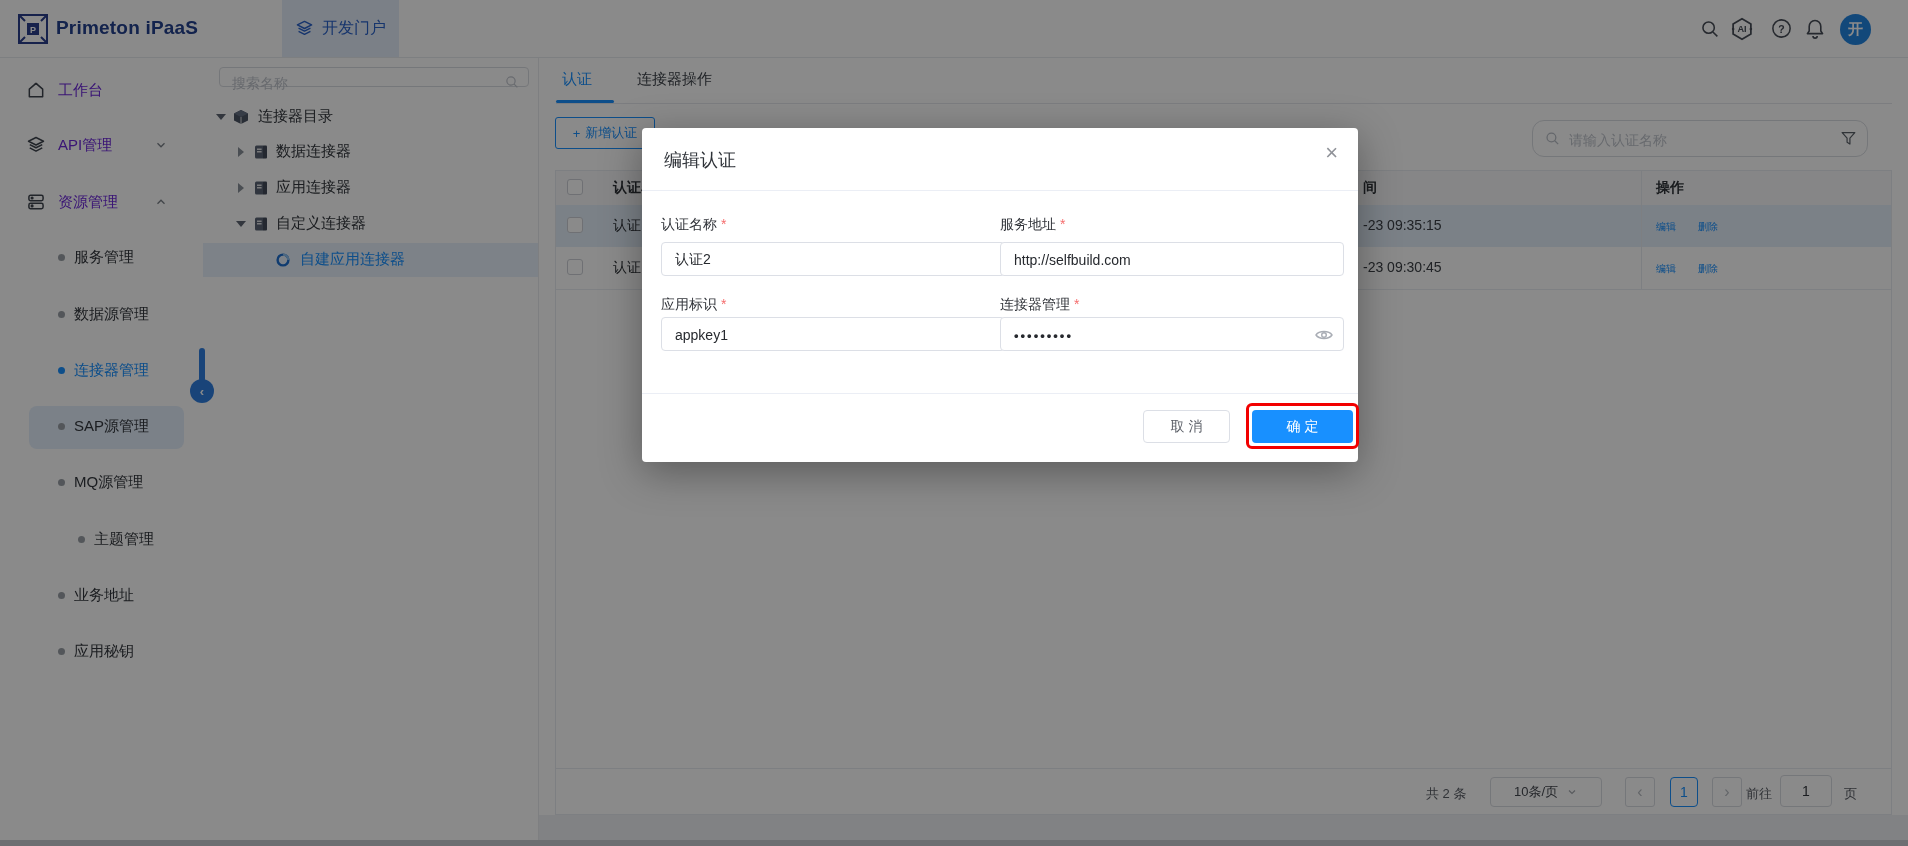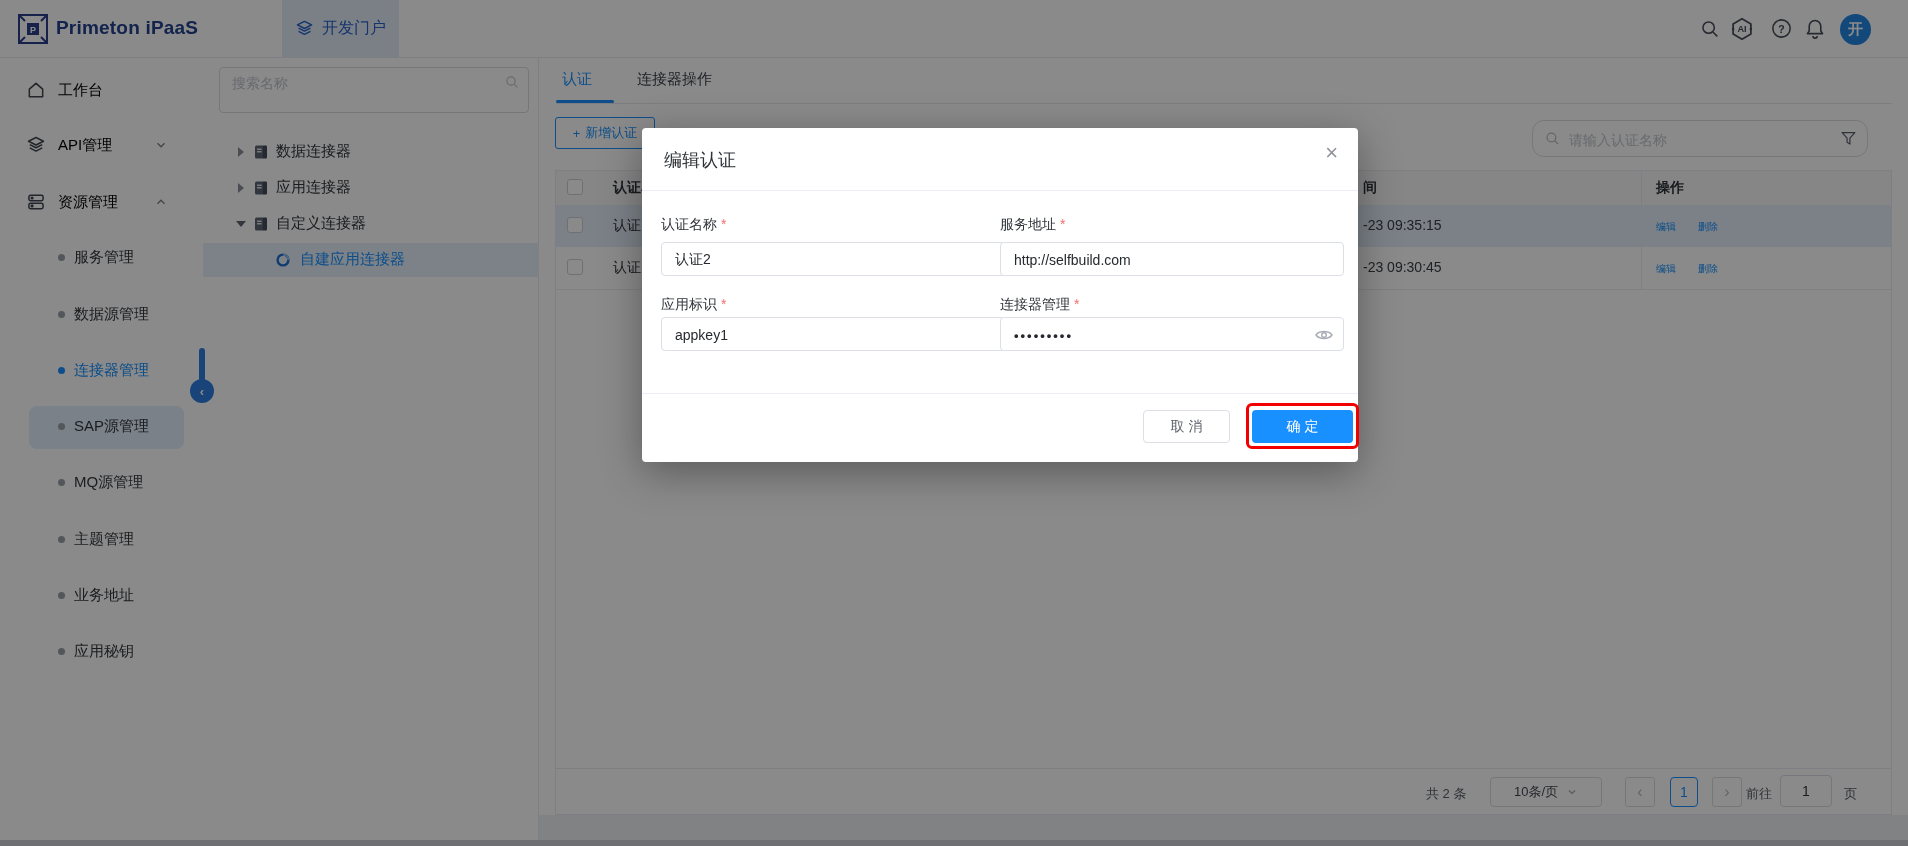--- a/index.html
+++ b/index.html
@@ -11,33 +11,33 @@
   .brand-name{position:absolute;left:56px;top:17px;font-size:19px;font-weight:bold;color:var(--brand-navy,#24418e);letter-spacing:.2px;}
   .portal-tab{position:absolute;left:282px;top:0;width:117px;height:57px;background:#e4edf9;display:flex;align-items:center;justify-content:center;gap:8px;cursor:pointer;}
   .portal-tab .lbl{font-size:16px;color:#2a62c9;}
   .tb-icon{position:absolute;top:0;width:26px;height:57px;display:flex;align-items:center;justify-content:center;color:#474d57;cursor:pointer;}
   .tb-search{left:1697px;} .tb-ai{left:1729px;} .tb-help{left:1768px;} .tb-bell{left:1802px;}
   .avatar{position:absolute;left:1840px;top:14px;width:31px;height:31px;border-radius:50%;background:#2285e2;color:#fff;font-size:15px;font-weight:bold;display:flex;align-items:center;justify-content:center;cursor:pointer;}
   
   .nav{position:absolute;left:0;top:57px;width:203px;height:789px;background:#fff;border-right:1px solid #e9ebee;z-index:2;}
   .nav-item{position:absolute;left:0;width:203px;height:34px;display:flex;align-items:center;cursor:pointer;}
   .nav-item .ni-icon{position:absolute;left:26px;width:20px;height:20px;color:#3f454e;}
-  .nav-item .ni-label{position:absolute;left:58px;font-size:15px;color:#000000;}
+  .nav-item .ni-label{position:absolute;left:58px;font-size:15px;color:#6d28d9;}
   .nav-item .ni-chevron{position:absolute;left:154px;width:14px;height:14px;color:#7a8088;}
   .nav-sub{position:absolute;left:0;width:203px;height:34px;display:flex;align-items:center;cursor:pointer;}
   .nav-sub .dot{position:absolute;left:58px;width:7px;height:7px;border-radius:50%;background:#9aa0a6;}
   .nav-sub .ns-label{position:absolute;left:74px;font-size:15px;color:#33373d;}
   .nav-sub.sel .dot{background:var(--primary,#1890ff);}
   .nav-sub.sel .ns-label{color:var(--primary,#1890ff);}
   .nav-sel-pill{position:absolute;left:29px;top:349px;width:155px;height:43px;background:#e3eefb;border-radius:8px;}
   .collapse-bar{position:absolute;left:199px;top:348px;width:6px;height:34px;background:#2f7fe0;border-radius:3px;z-index:6;}
   .collapse-knob{position:absolute;left:190px;top:379px;width:24px;height:24px;border-radius:50%;background:#2f7fe0;color:#fff;display:flex;align-items:center;justify-content:center;font-size:13px;font-weight:bold;z-index:6;cursor:pointer;}
   
   .tree{position:absolute;left:203px;top:57px;width:335px;height:789px;background:#fff;border-right:1px solid #e9ebee;z-index:2;}
-  .tree-search{position:absolute;left:16px;top:10px;width:310px;height:46px;border:1px solid #d9dce1;border-radius:4px;background:#fff;box-sizing:border-box;}
+  .tree-search{position:absolute;left:16px;top:10px;width:310px;height:20px;border:1px solid #d9dce1;border-radius:4px;background:#fff;box-sizing:border-box;}
   .tree-search input{position:absolute;left:10px;top:0;width:260px;height:28px;border:none;outline:none;font-size:14px;color:#333;background:transparent;font-family:inherit;}
   .tree-search input::placeholder{color:#c0c4cc;}
   .tree-search .mag{position:absolute;right:8px;top:6px;width:16px;height:16px;color:#c0c4cc;}
   .tnode{position:absolute;left:0;width:335px;height:34px;cursor:pointer;}
   .caret-d{position:absolute;width:0;height:0;border-left:5px solid transparent;border-right:5px solid transparent;border-top:6px solid #5f6673;}
   .caret-r{position:absolute;width:0;height:0;border-top:5px solid transparent;border-bottom:5px solid transparent;border-left:6px solid #8a9099;}
   .tnode .t-ic{position:absolute;width:16px;height:16px;top:9px;}
   .tnode .t-lb{position:absolute;top:7px;font-size:15px;color:#33373d;}
   .tleaf-bg{position:absolute;left:0;top:186px;width:335px;height:34px;background:#e7f1fc;}
   .tleaf .t-lb{color:var(--primary,#1890ff);}
@@ -201,21 +201,21 @@
       <span class="ns-label">SAP源管理</span>
     </div>
     <div class="nav-sub sel" style="top:296px;">
       <span class="dot"></span>
       <span class="ns-label">连接器管理</span>
     </div>
     <div class="nav-sub" style="top:408px;">
       <span class="dot"></span>
       <span class="ns-label">MQ源管理</span>
     </div>
-    <div class="nav-sub" style="top:465px;">
+    <div class="nav-sub" style="top:465px;margin-left:20px;">
       <span class="dot"></span>
       <span class="ns-label">主题管理</span>
     </div>
     <div class="nav-sub" style="top:521px;">
       <span class="dot"></span>
       <span class="ns-label">业务地址</span>
     </div>
     <div class="nav-sub" style="top:577px;">
       <span class="dot"></span>
       <span class="ns-label">应用秘钥</span>
@@ -229,20 +229,29 @@
 
   <div class="tree">
     <div class="tree-search">
       <input placeholder="搜索名称" style="">
       <svg class="mag" viewBox="0 0 24 24" fill="none" stroke="currentColor" stroke-width="1.8">
         <circle cx="10.5" cy="10.5" r="6.2"></circle>
           <path d="M15.2 15.2 L20 20"></path>
       </svg>
     </div>
 
+    <div class="tnode" style="top:43px;">
+      <span class="caret-d" style="left:13px;top:14px;"></span>
+      <svg class="t-ic" style="left:30px;" viewBox="0 0 16 16">
+        <path d="M8 1 L15 4.5 V11.5 L8 15 L1 11.5 V4.5 Z" fill="#4d5565"></path>
+        <path d="M8 1 L15 4.5 L8 8 L1 4.5 Z" fill="#677184"></path>
+        <path d="M8 8 V15" stroke="#ffffff" stroke-width="0.8"></path>
+      </svg>
+      <span class="t-lb" style="left:55px;">连接器目录</span>
+    </div>
 
     <div class="tnode" style="top:78px;">
       <span class="caret-r" style="left:35px;top:12px;"></span>
       <svg class="t-ic" style="left:50px;" viewBox="0 0 16 16">
         <rect x="2" y="1.5" width="9.5" height="13" rx="1.5" fill="#5c6575"></rect>
         <rect x="10" y="1.5" width="4" height="13" rx="1" fill="#434b59"></rect>
         <rect x="4" y="4.6" width="4.6" height="1.2" fill="#ffffff"></rect>
           <rect x="4" y="7.2" width="4.6" height="1.2" fill="#ffffff"></rect>
       </svg>
       <span class="t-lb" style="left:73px;">数据连接器</span>

